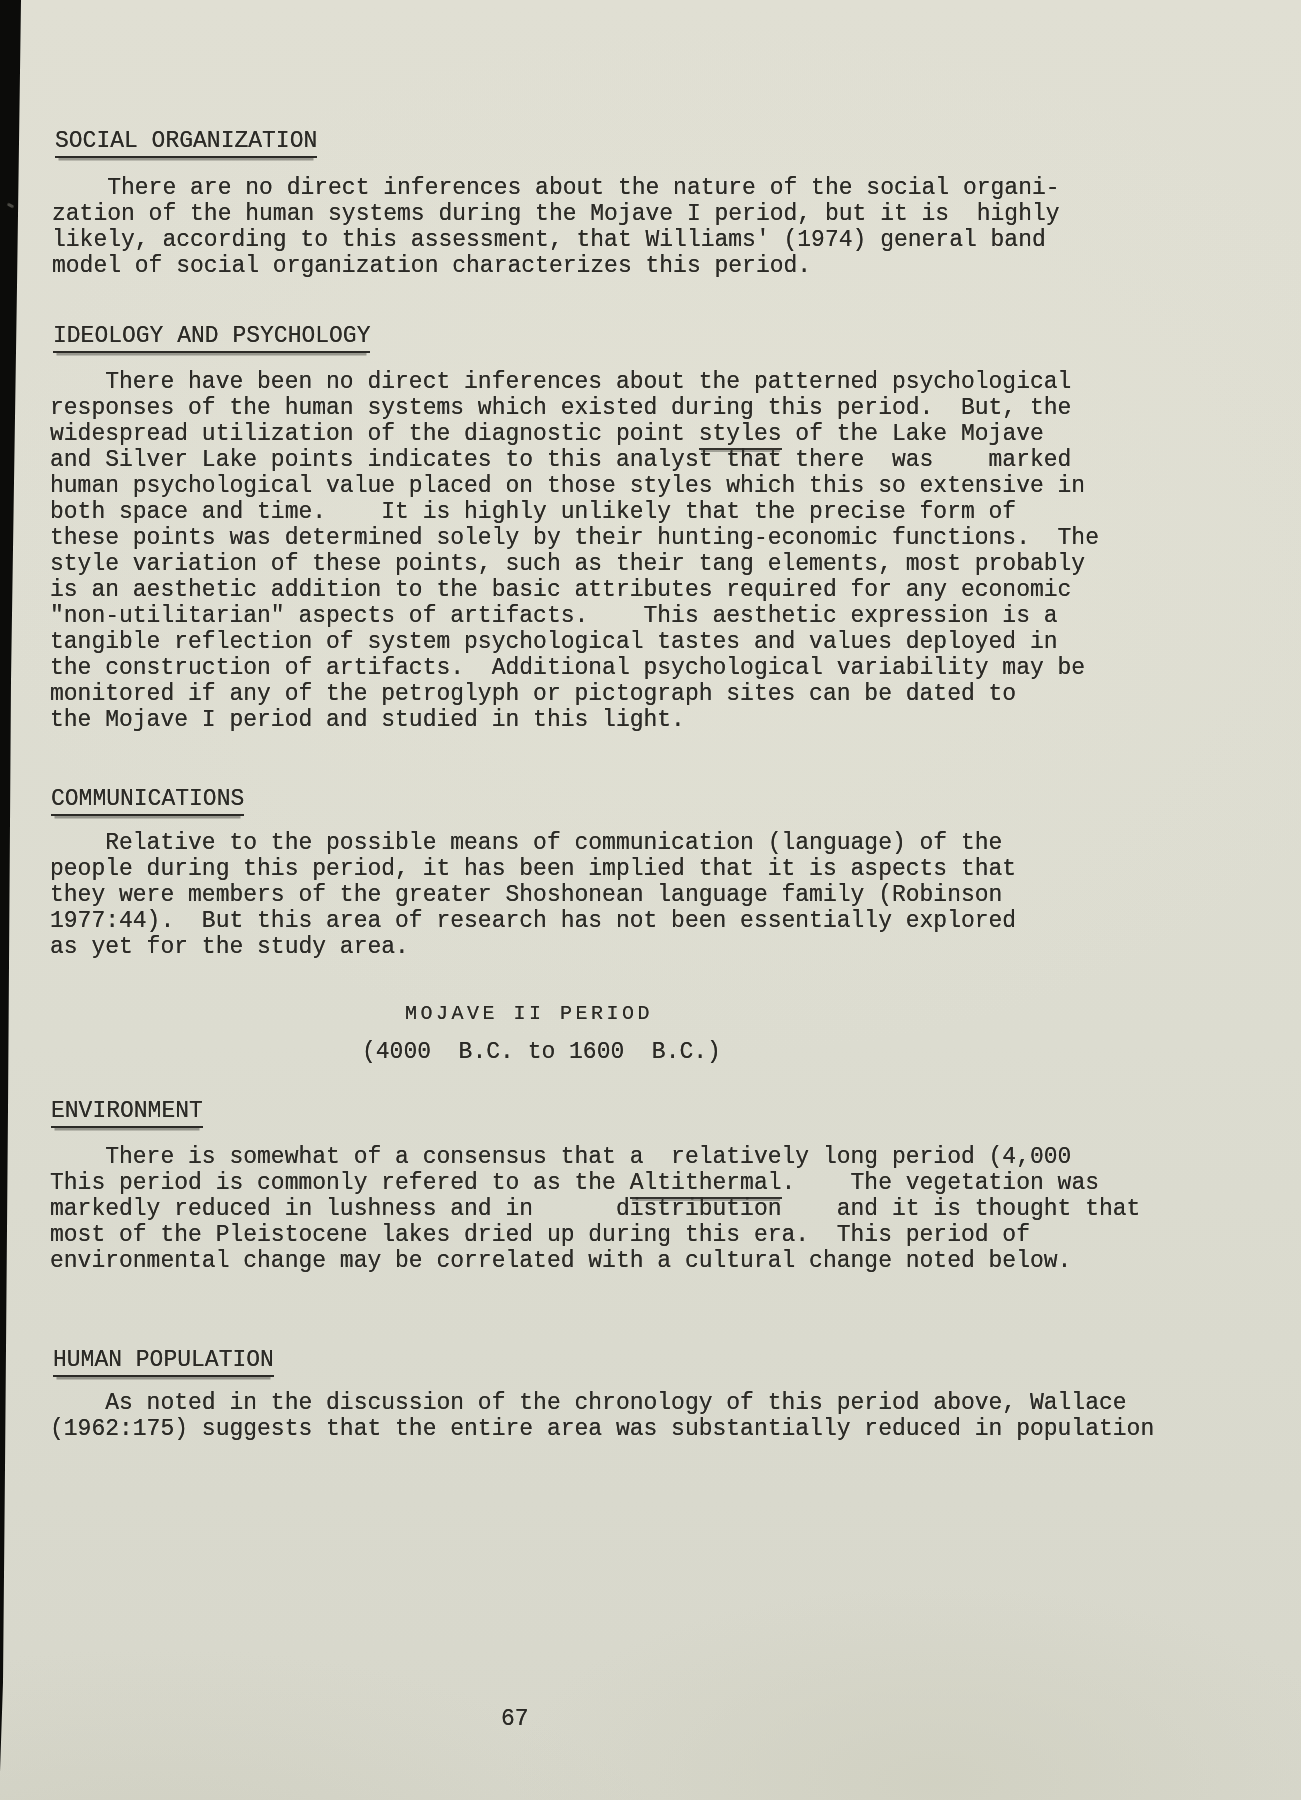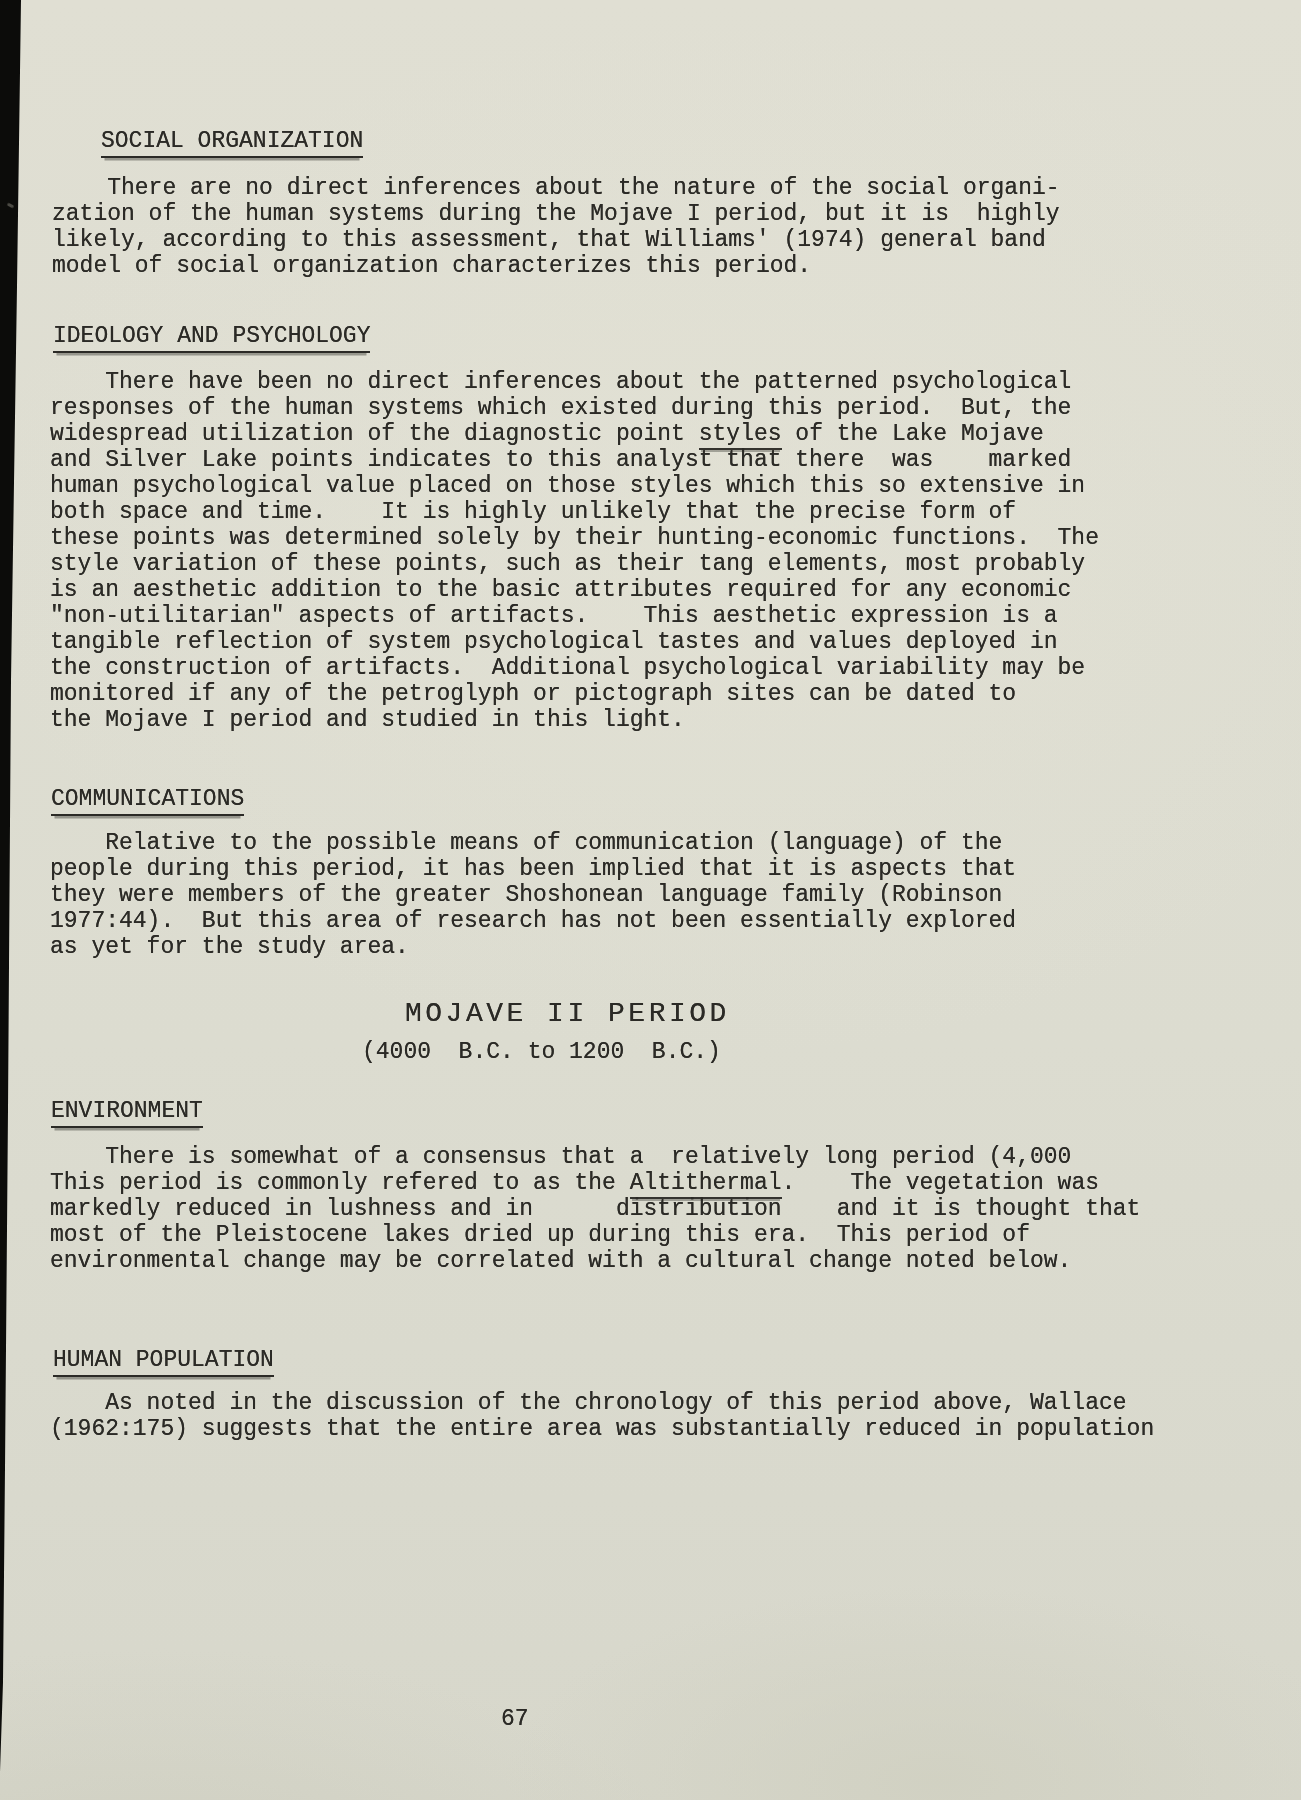--- a/index.html
+++ b/index.html
@@ -47,30 +47,30 @@
     padding-bottom: 1px;
     box-shadow: 0 4px 0 -2px rgba(43,42,38,0.35);
   }
   .heading {
     display: inline-block;
     white-space: pre;
     border-bottom: 2.5px solid #2b2a26;
     padding-bottom: 2px;
     box-shadow: 0 6px 0 -3.5px rgba(43,42,38,0.4);
   }
-  .sec1-h { left: 55px;  top: 128px; margin-left: 46px; }
+  .sec1-h { left: 55px;  top: 128px; }
   .sec1-p { left: 52px;  top: 175px; }
   .sec2-h { left: 53px;  top: 323px; }
   .sec2-p { left: 50px;  top: 369px; }
   .sec3-h { left: 51px;  top: 786px; }
   .sec3-p { left: 50px;  top: 830px; }
   .period-title {
     left: 405px; top: 1001px;
     letter-spacing: 3.5px;
-    font-size: 28px;
+    font-size: 20px;
     white-space: pre;
   }
   .period-dates { left: 362px; top: 1039px; white-space: pre; }
   .sec4-h { left: 51px;  top: 1098px; }
   .sec4-p { left: 50px;  top: 1144px; }
   .sec5-h { left: 53px;  top: 1347px; }
   .sec5-p { left: 50px;  top: 1390px; }
   .page-number { left: 501px; top: 1706px; }
 </style>
 </head>
@@ -110,21 +110,21 @@
   <span class="heading sec3-h">COMMUNICATIONS</span>
   <div class="body-text sec3-p">
       <div class="tline"><span>    Relative to the possible means of communication (language) of the</span></div>
       <div class="tline"><span>people during this period, it has been implied that it is aspects that</span></div>
       <div class="tline"><span>they were members of the greater Shoshonean language family (Robinson</span></div>
       <div class="tline"><span>1977:44).  But this area of research has not been essentially explored</span></div>
       <div class="tline"><span>as yet for the study area.</span></div>
     </div>
 
   <div class="period-title">MOJAVE II PERIOD</div>
-  <div class="period-dates">(4000  B.C. to 1200  B.C.)</div>
+  <div class="period-dates">(4000  B.C. to 1600  B.C.)</div>
 
   <span class="heading sec4-h">ENVIRONMENT</span>
   <div class="body-text sec4-p">
       <div class="tline"><span>    There is somewhat of a consensus that a  relatively long period (4,000</span></div>
       <div class="tline"><span>This period is commonly refered to as the </span><span class="u">Altithermal</span><span>.    The vegetation was</span></div>
       <div class="tline"><span>markedly reduced in lushness and in      distribution    and it is thought that</span></div>
       <div class="tline"><span>most of the Pleistocene lakes dried up during this era.  This period of</span></div>
       <div class="tline"><span>environmental change may be correlated with a cultural change noted below.</span></div>
     </div>
 

